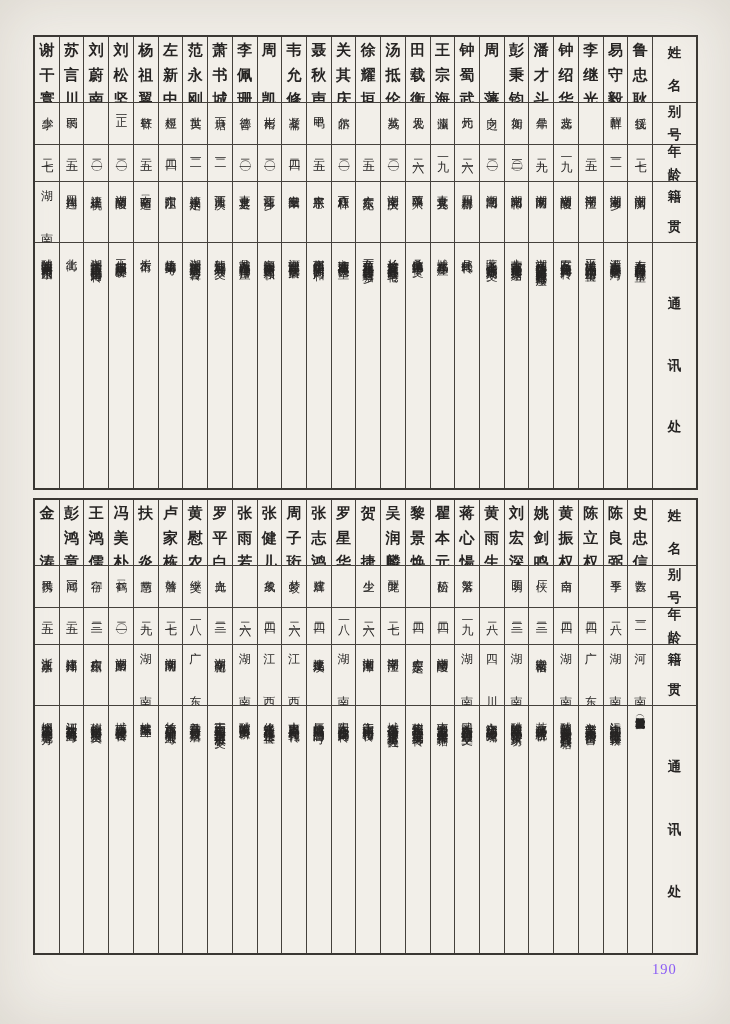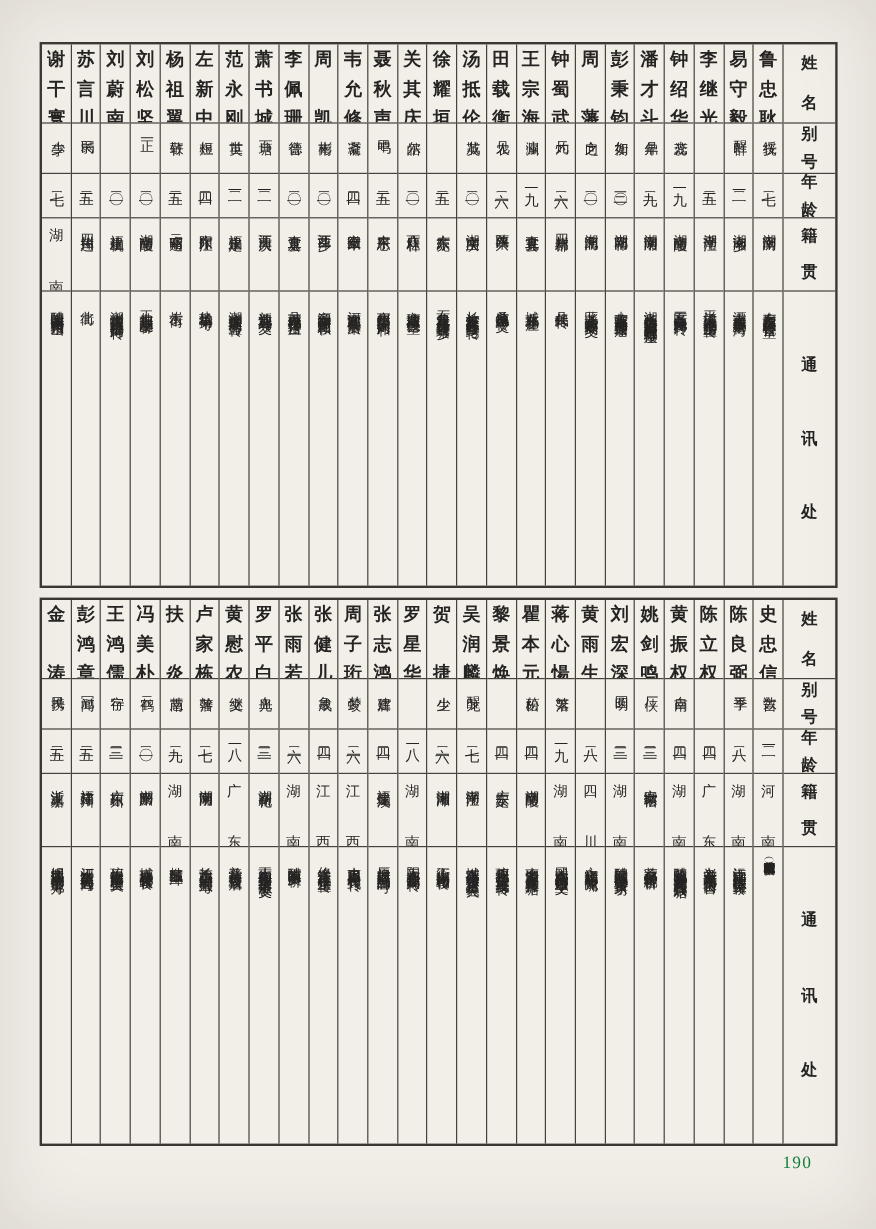--- a/index.html
+++ b/index.html
@@ -59,21 +59,21 @@
   .r-origin .stack{height:100%;padding:6px 0 9px;justify-content:space-between;font-size:12px;}
   .r-contact .vtext{font-size:11.5px;padding-top:7px;letter-spacing:1px;line-height:14px;}
   .r-contact .vtext.small{font-size:9.5px;letter-spacing:0;line-height:12px;max-height:158px;padding-top:5px;}
   
   .hcell{height:100%;width:100%;display:flex;flex-direction:column;align-items:center;
     justify-content:space-around;font-weight:bold;font-size:13.5px;}
   .hcell.h-alias,.hcell.h-age{justify-content:center;gap:5px;}
   .hcell.h-contact{padding:52px 0;box-sizing:border-box;justify-content:space-between;}
   .pageno{
     position:absolute;left:652px;top:961px;
-    font-size:14.5px;letter-spacing:1px;color:#15803d;
+    font-size:14.5px;letter-spacing:1px;color:#8b5cf6;
     font-family:"Liberation Serif", serif;
   }
 </style>
 </head>
 <body>
 
 <div class="page">
   <div class="roster top grid">
       <div class="col hdr">
         <div class="cell r-name">

